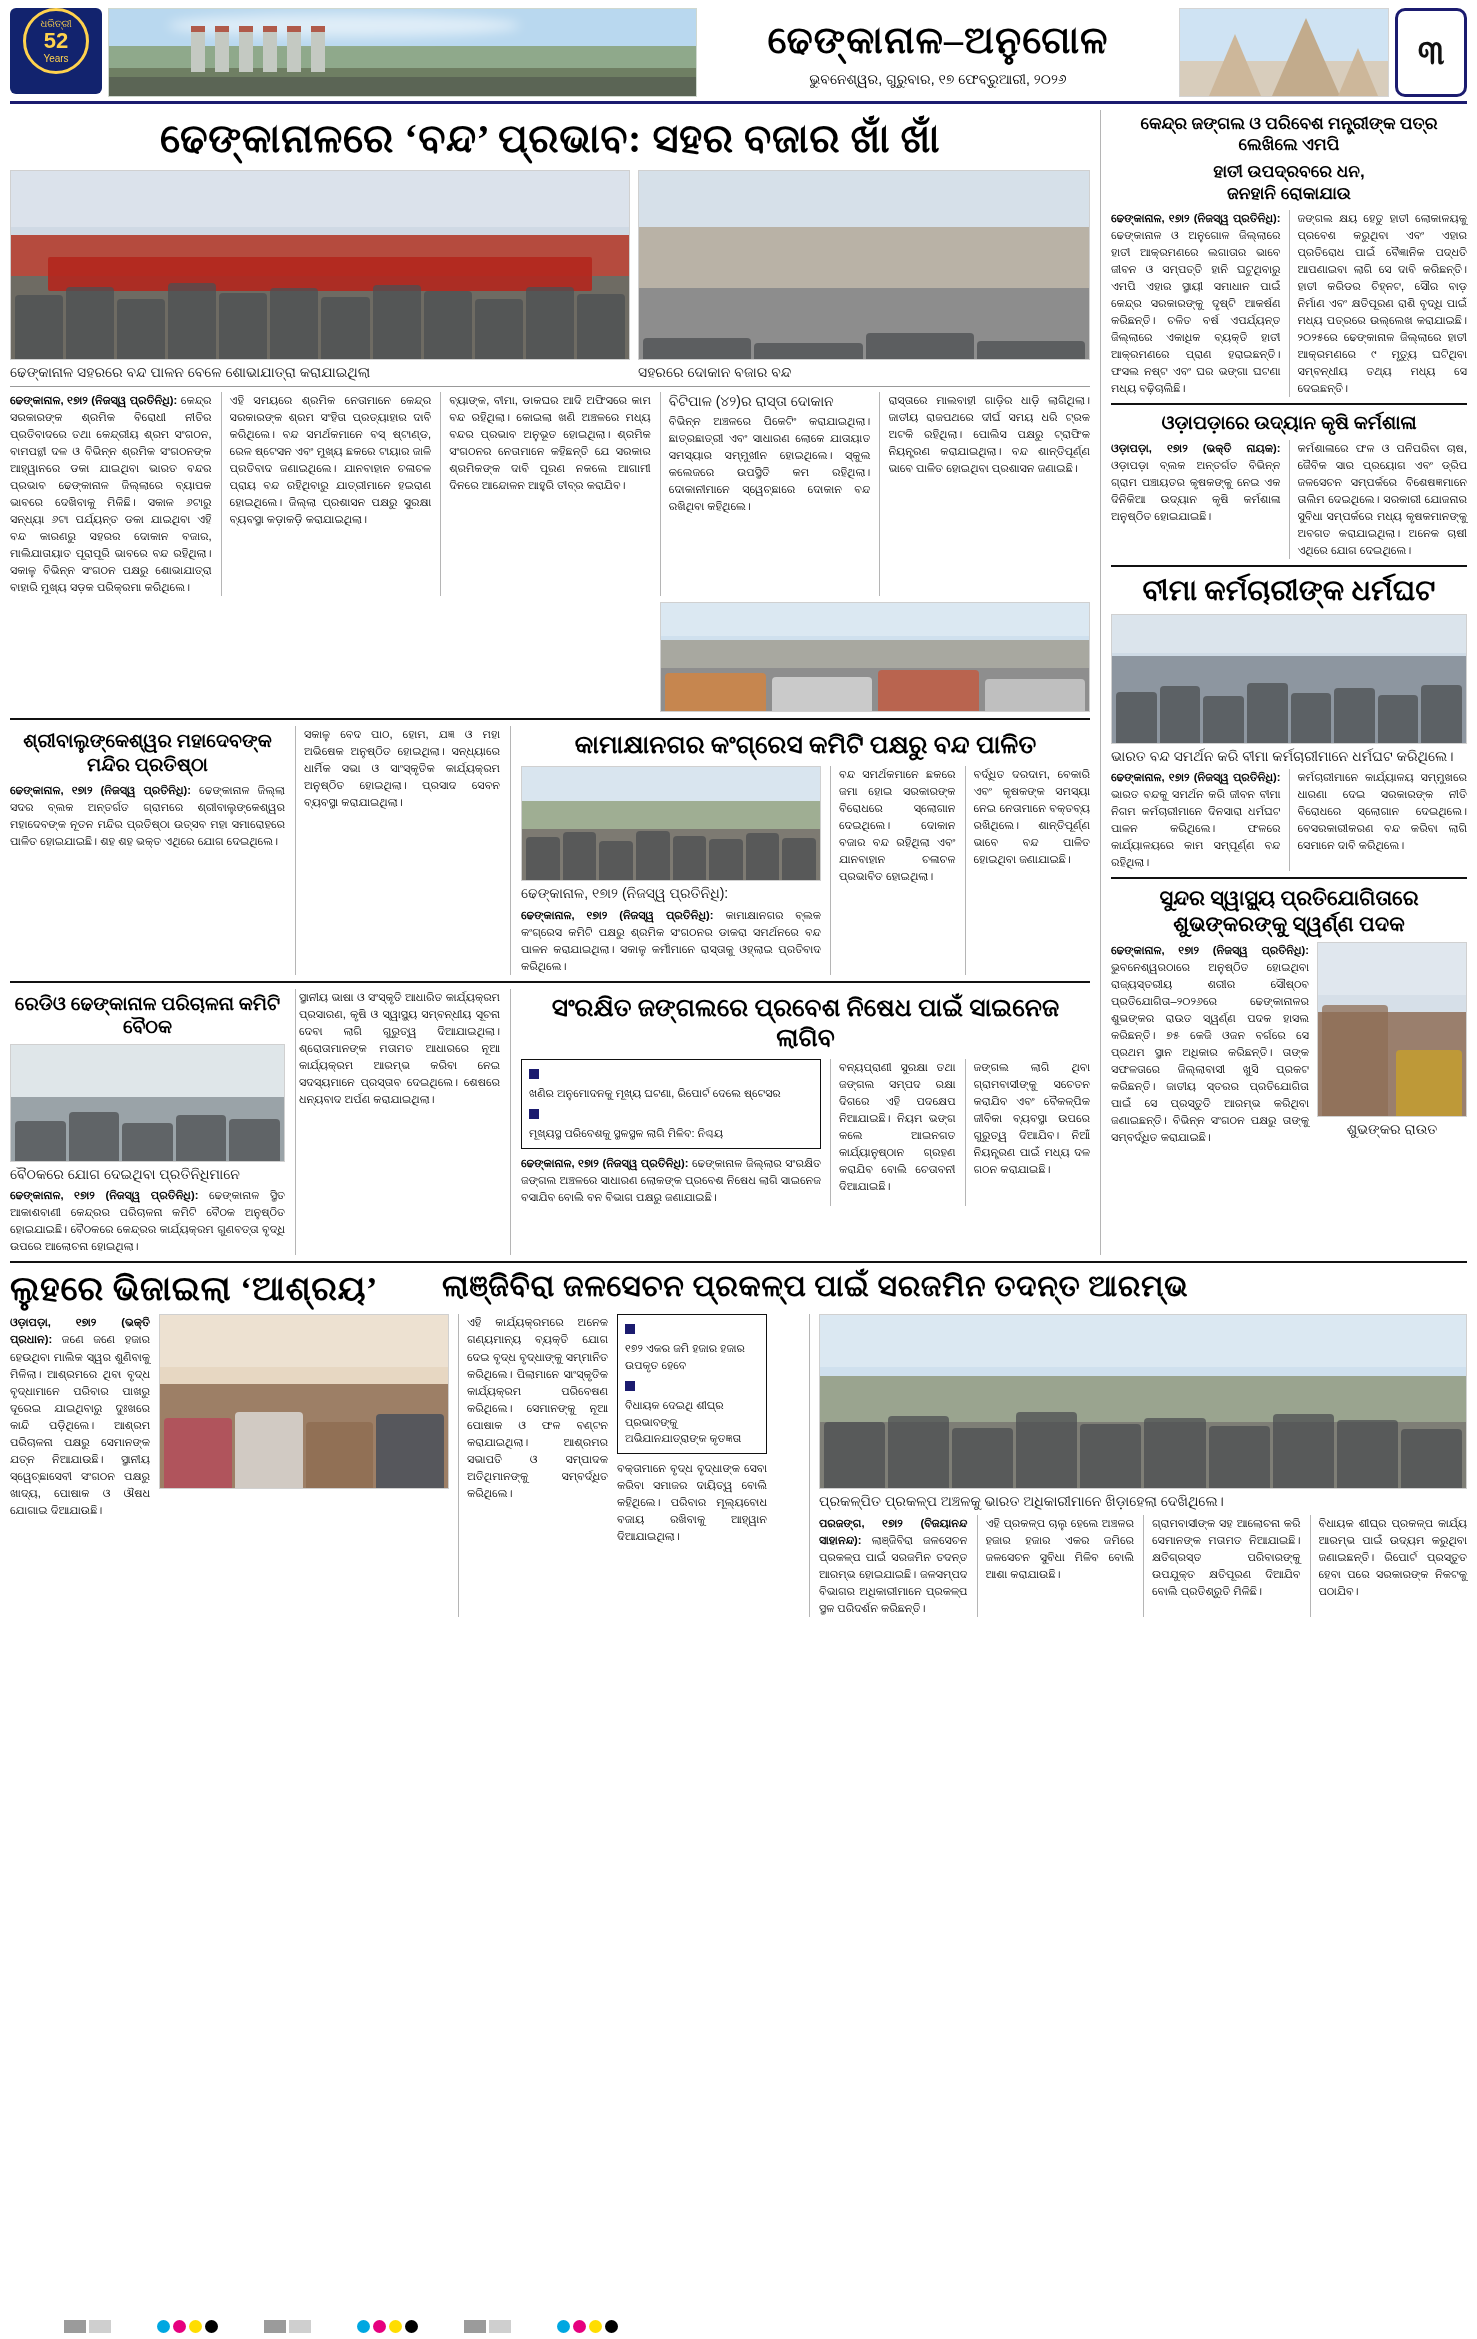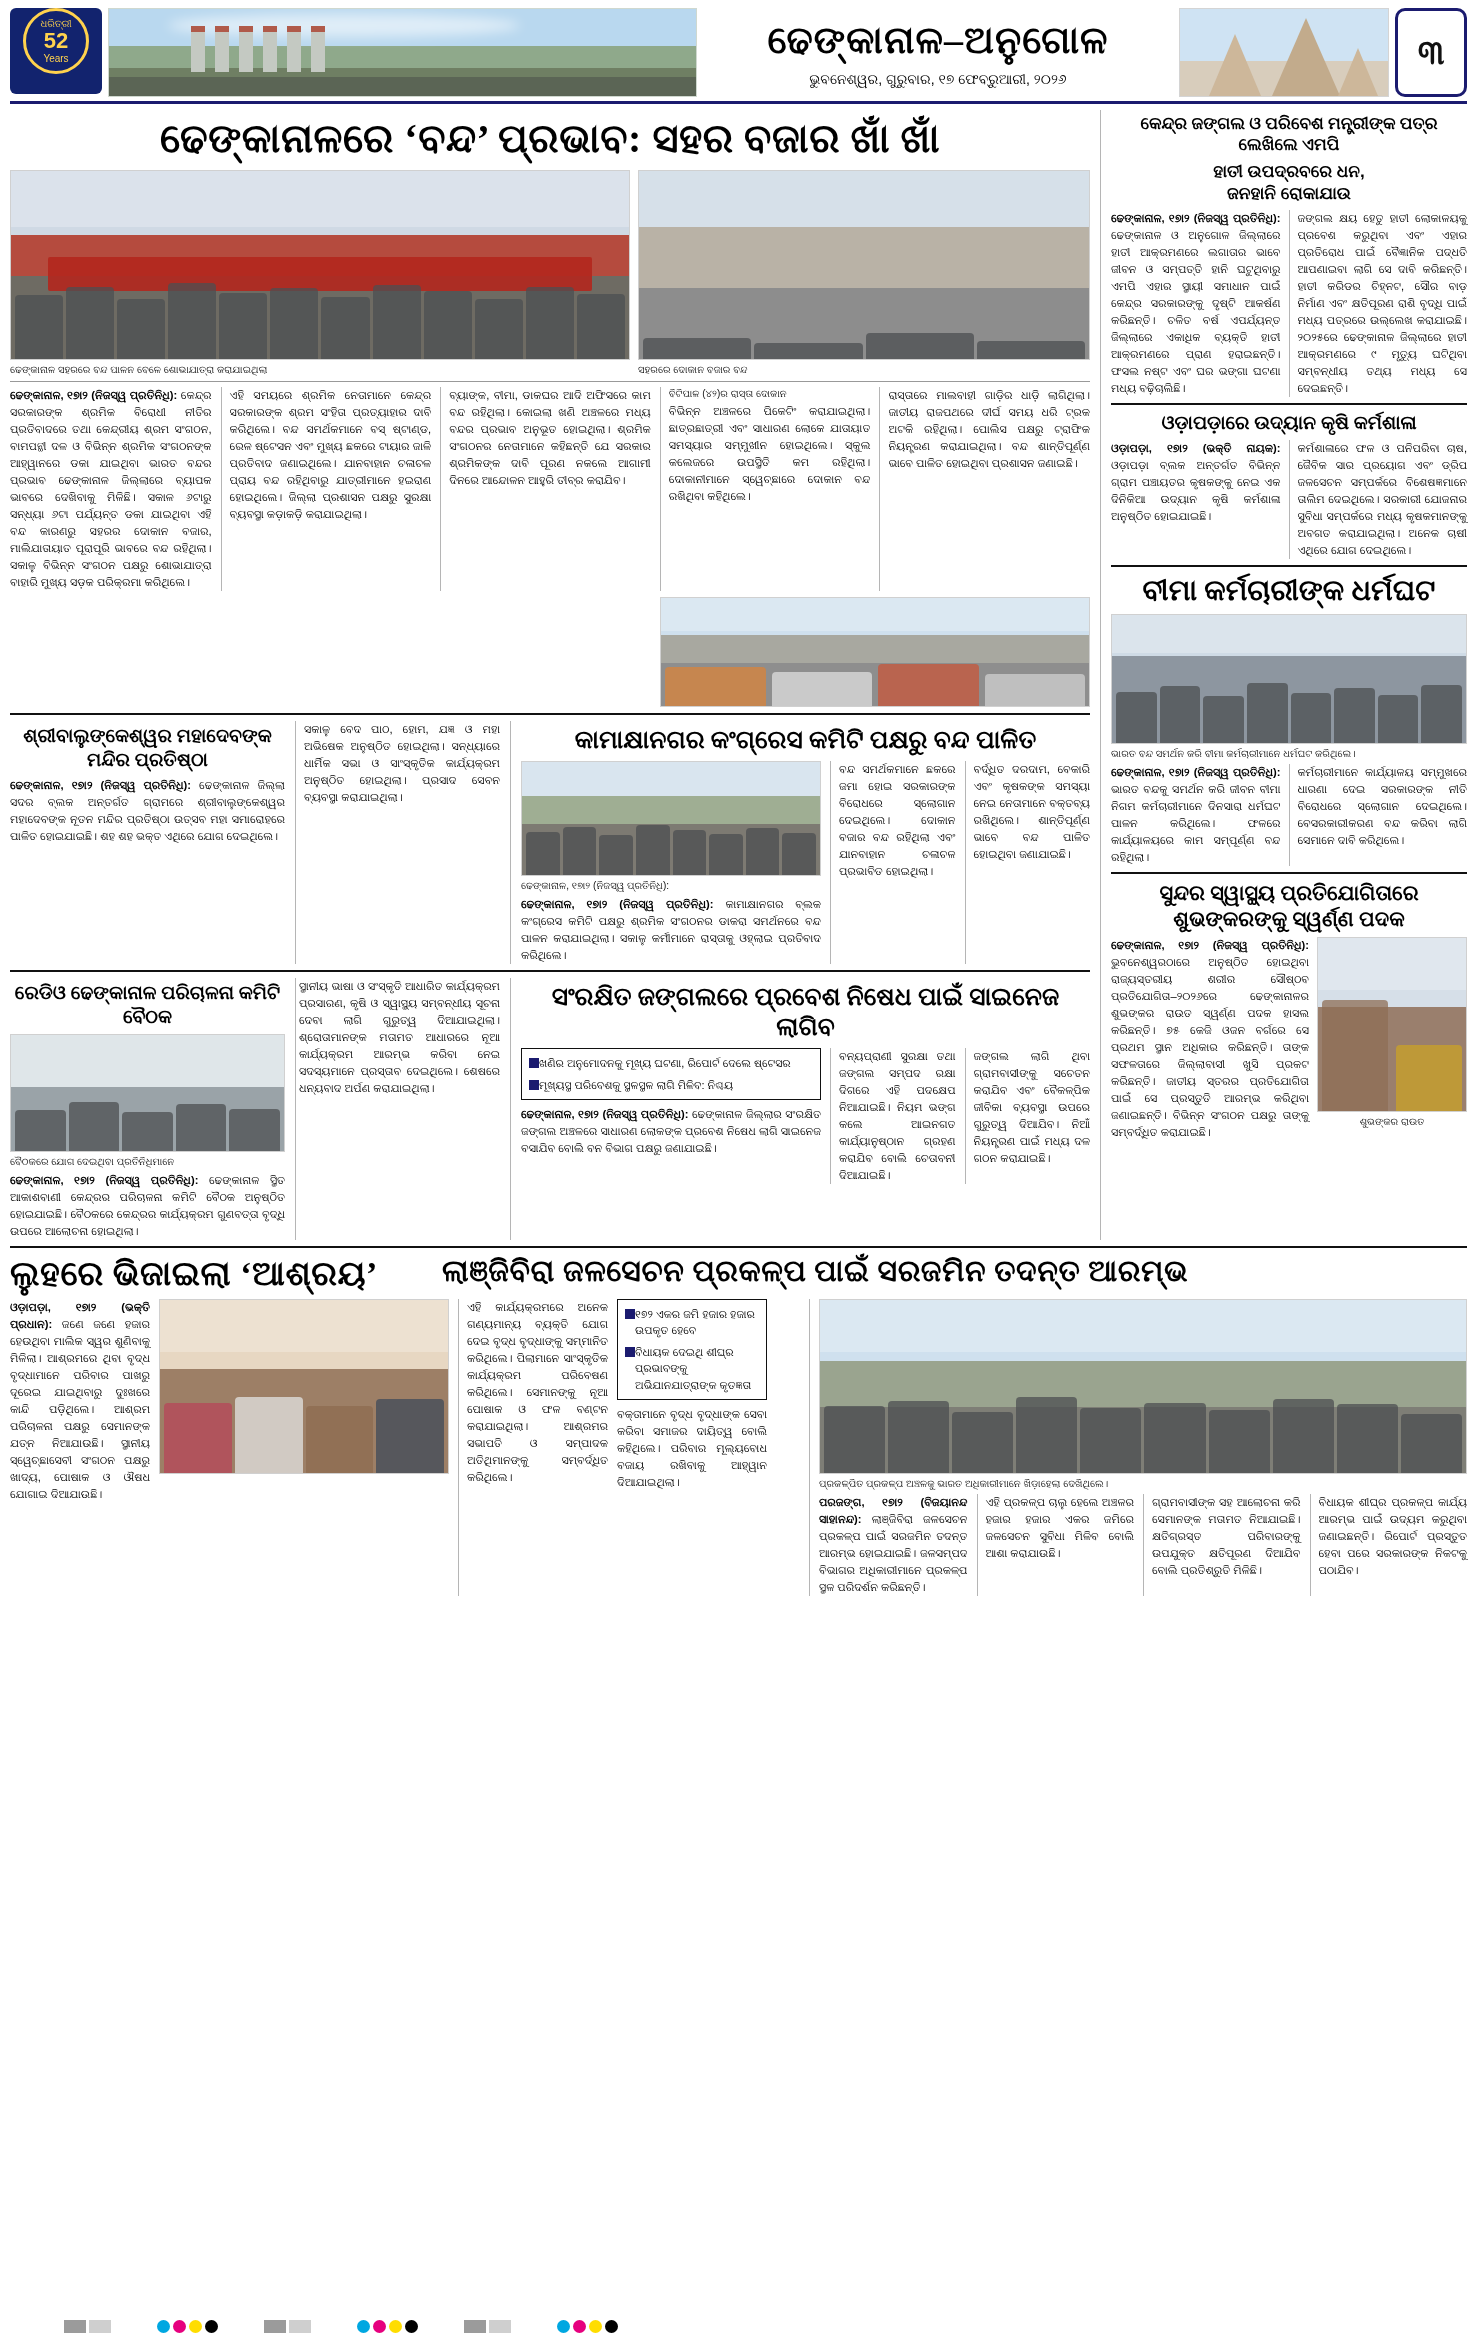--- a/index.html
+++ b/index.html
@@ -91,21 +91,21 @@
   .headline-sec {
     font-family: "Liberation Serif", serif;
     font-size: 25px; font-weight: bold; text-align:center;
     line-height: 1.2; margin: 4px 0 6px 0;
   }
   .headline-sm {
     font-family: "Liberation Serif", serif;
     font-size: 19px; font-weight: bold; text-align:center;
     line-height: 1.25; margin: 3px 0 5px 0;
   }
-  .caption { font-size: 10px; line-height: 1.3; margin-top: 3px; color:#111; }
+  .caption { font-size: 14px; line-height: 1.3; margin-top: 3px; color:#111; }
   .body-col { font-size: 11.2px; line-height: 1.52; text-align: justify; }
   .dateline { font-weight: bold; }
 
   
   .photo { position: relative; overflow: hidden; border: 1px solid #d0d0d0; background:#e9e9e9; }
   .ph-crowd  { background: linear-gradient(#cfd9e4 0 34%, #b54b3e 34% 56%, #6e6b63 56% 100%); }
   .ph-street { background: linear-gradient(#c9d6e2 0 30%, #b9b2a6 30% 62%, #8d8d8d 62% 100%); }
   .ph-trucks { background: linear-gradient(#cfe0ee 0 34%, #a8a8a0 34% 60%, #8e8e8e 60% 100%); }
   .ph-rally  { background: linear-gradient(#cddcea 0 30%, #9fae93 30% 55%, #7d7a72 55% 100%); }
   .ph-meet   { background: linear-gradient(#dfe6e9 0 45%, #9aa3a8 45% 100%); }
@@ -117,21 +117,21 @@
   .photo .figs i { flex:1; background:#4c4f52; border-radius:4px 4px 0 0; opacity:.75; }
   .photo .banner { position:absolute; left:6%; right:6%; top:46%; height:18%; background:#b3271d; opacity:.9; border-radius:2px; }
   .photo .sky { position:absolute; top:0; left:0; right:0; height:30%; background:rgba(255,255,255,.25); }
   .cols { display:flex; gap:10px; }
   .col { flex:1; }
 
   .box-note {
     border: 1px solid #111; padding: 6px 7px; font-size: 11px; line-height:1.5;
     margin-bottom: 6px;
   }
-  .bullet-row { display:flex; align-items:flex-start; margin-bottom:5px; }
+  .bullet-row { display:flex; gap:6px; align-items:flex-start; margin-bottom:5px;flex-direction:column; }
   .bullet-sq { width:10px; height:10px; background:#1b1b6f; margin-top:3px; flex:0 0 auto; }
 
   
   .colorbar {
     position: absolute; left:0; right:0; bottom:0; height: 26px;
     display:flex; align-items:center; gap:0; padding: 0 4px;
     background:#fff;
   }
   .cb-group { display:flex; align-items:center; gap:3px; margin-right: 46px; }
   .cb-group i { display:block; width:13px; height:13px; border-radius:50%; }

